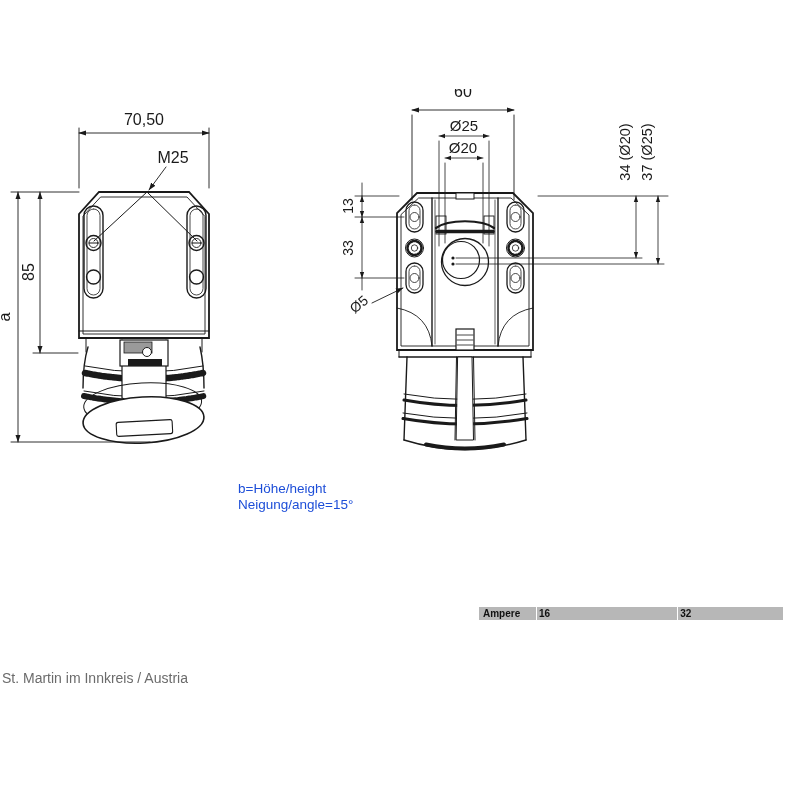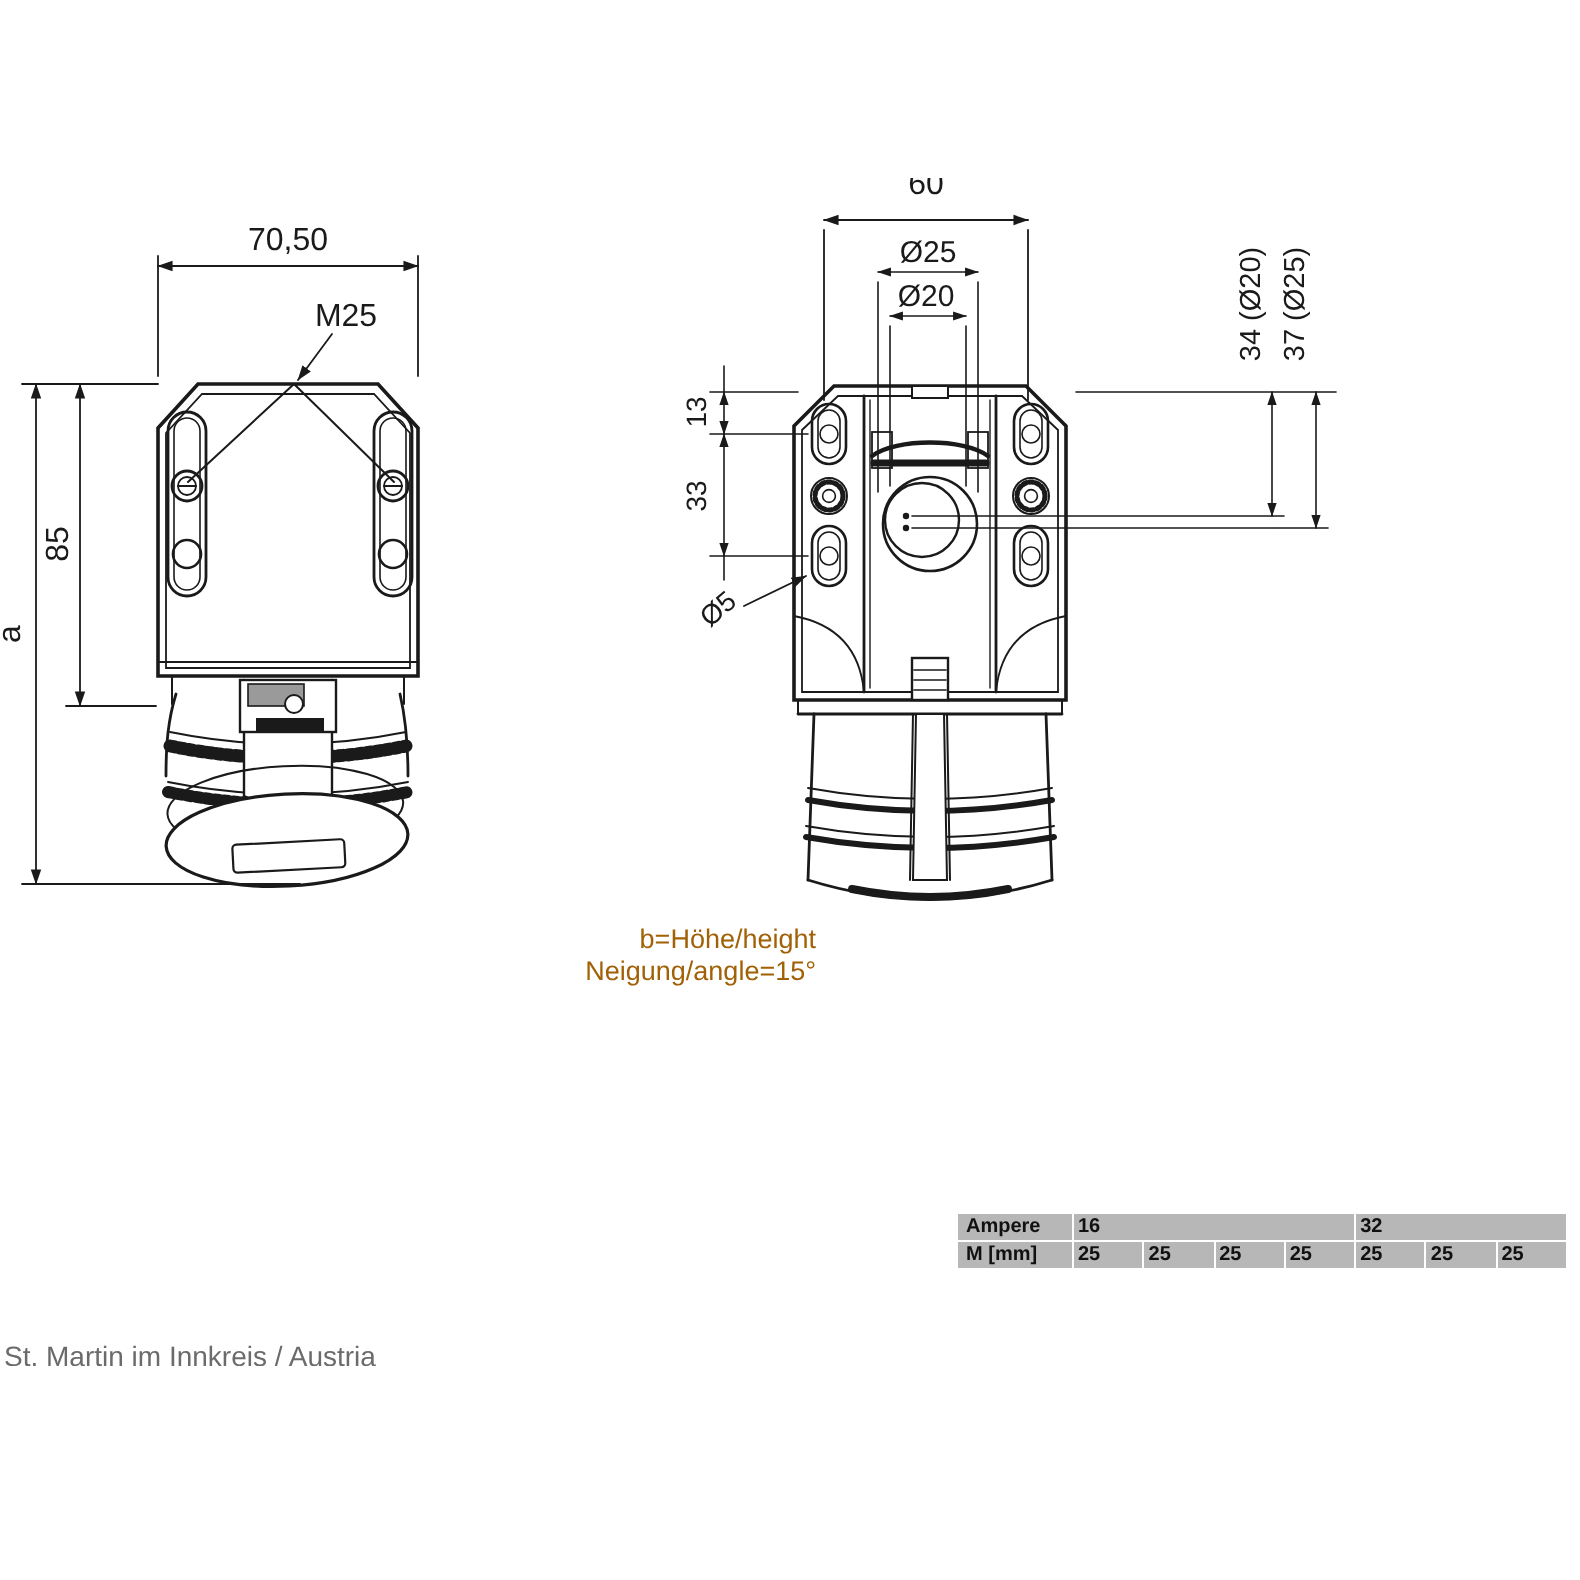--- a/index.html
+++ b/index.html
@@ -1,20 +1,20 @@
 <!DOCTYPE html>
 <html><head>
 <meta charset="utf-8">
 <style>
   html,body{margin:0;padding:0;background:#fff;}
   #page{position:relative;width:790px;height:790px;background:#fff;overflow:hidden;
         font-family:"Liberation Sans",sans-serif;color:#1a1a1a;}
   svg text{font-family:"Liberation Sans",sans-serif;fill:#1a1a1a;}
-  .notes{position:absolute;left:238px;top:462px;width:170px;text-align:right;
-         font-size:13.5px;line-height:16px;color:#a16207;}
+  .notes{position:absolute;left:238px;top:481px;width:170px;text-align:left;
+         font-size:13.5px;line-height:16px;color:#1d4ed8;}
   .footer{position:absolute;left:2px;top:671px;width:230px;height:12px;overflow:hidden;
           font-size:14px;line-height:15px;color:#6b6b6b;}
   table.spec{position:absolute;left:478px;top:606px;border-collapse:separate;border-spacing:1px;
              table-layout:fixed;width:306px;font-size:10px;font-weight:bold;color:#111;}
   table.spec td{height:13px;padding:0 2px;text-align:left;white-space:nowrap;overflow:hidden;}
   table.spec td.lbl{text-align:left;padding-left:4px;}
   .g{background:#b7b7b7;}
   .w{background:#f5f5f5;}
 </style>
 </head>
@@ -249,29 +249,19 @@
         <col>
         <col>
         <col>
   </colgroup>
   <tbody>
         <tr>
     <td class="lbl g">Ampere</td>
     <td class="g" colspan="4">16</td>
     <td class="g" colspan="3">32</td>
   </tr>
-  <tr>
-    <td class="lbl g">M [mm]</td>
-    <td class="g">25</td>
-    <td class="g">25</td>
-    <td class="g">25</td>
-    <td class="g">25</td>
-    <td class="g">25</td>
-    <td class="g">25</td>
-    <td class="g">25</td>
-  </tr>
 </tbody>
     </table>
 
 
 <div class="footer">St. Martin im Innkreis / Austria</div>
 
 </div>
 
 </body></html>

